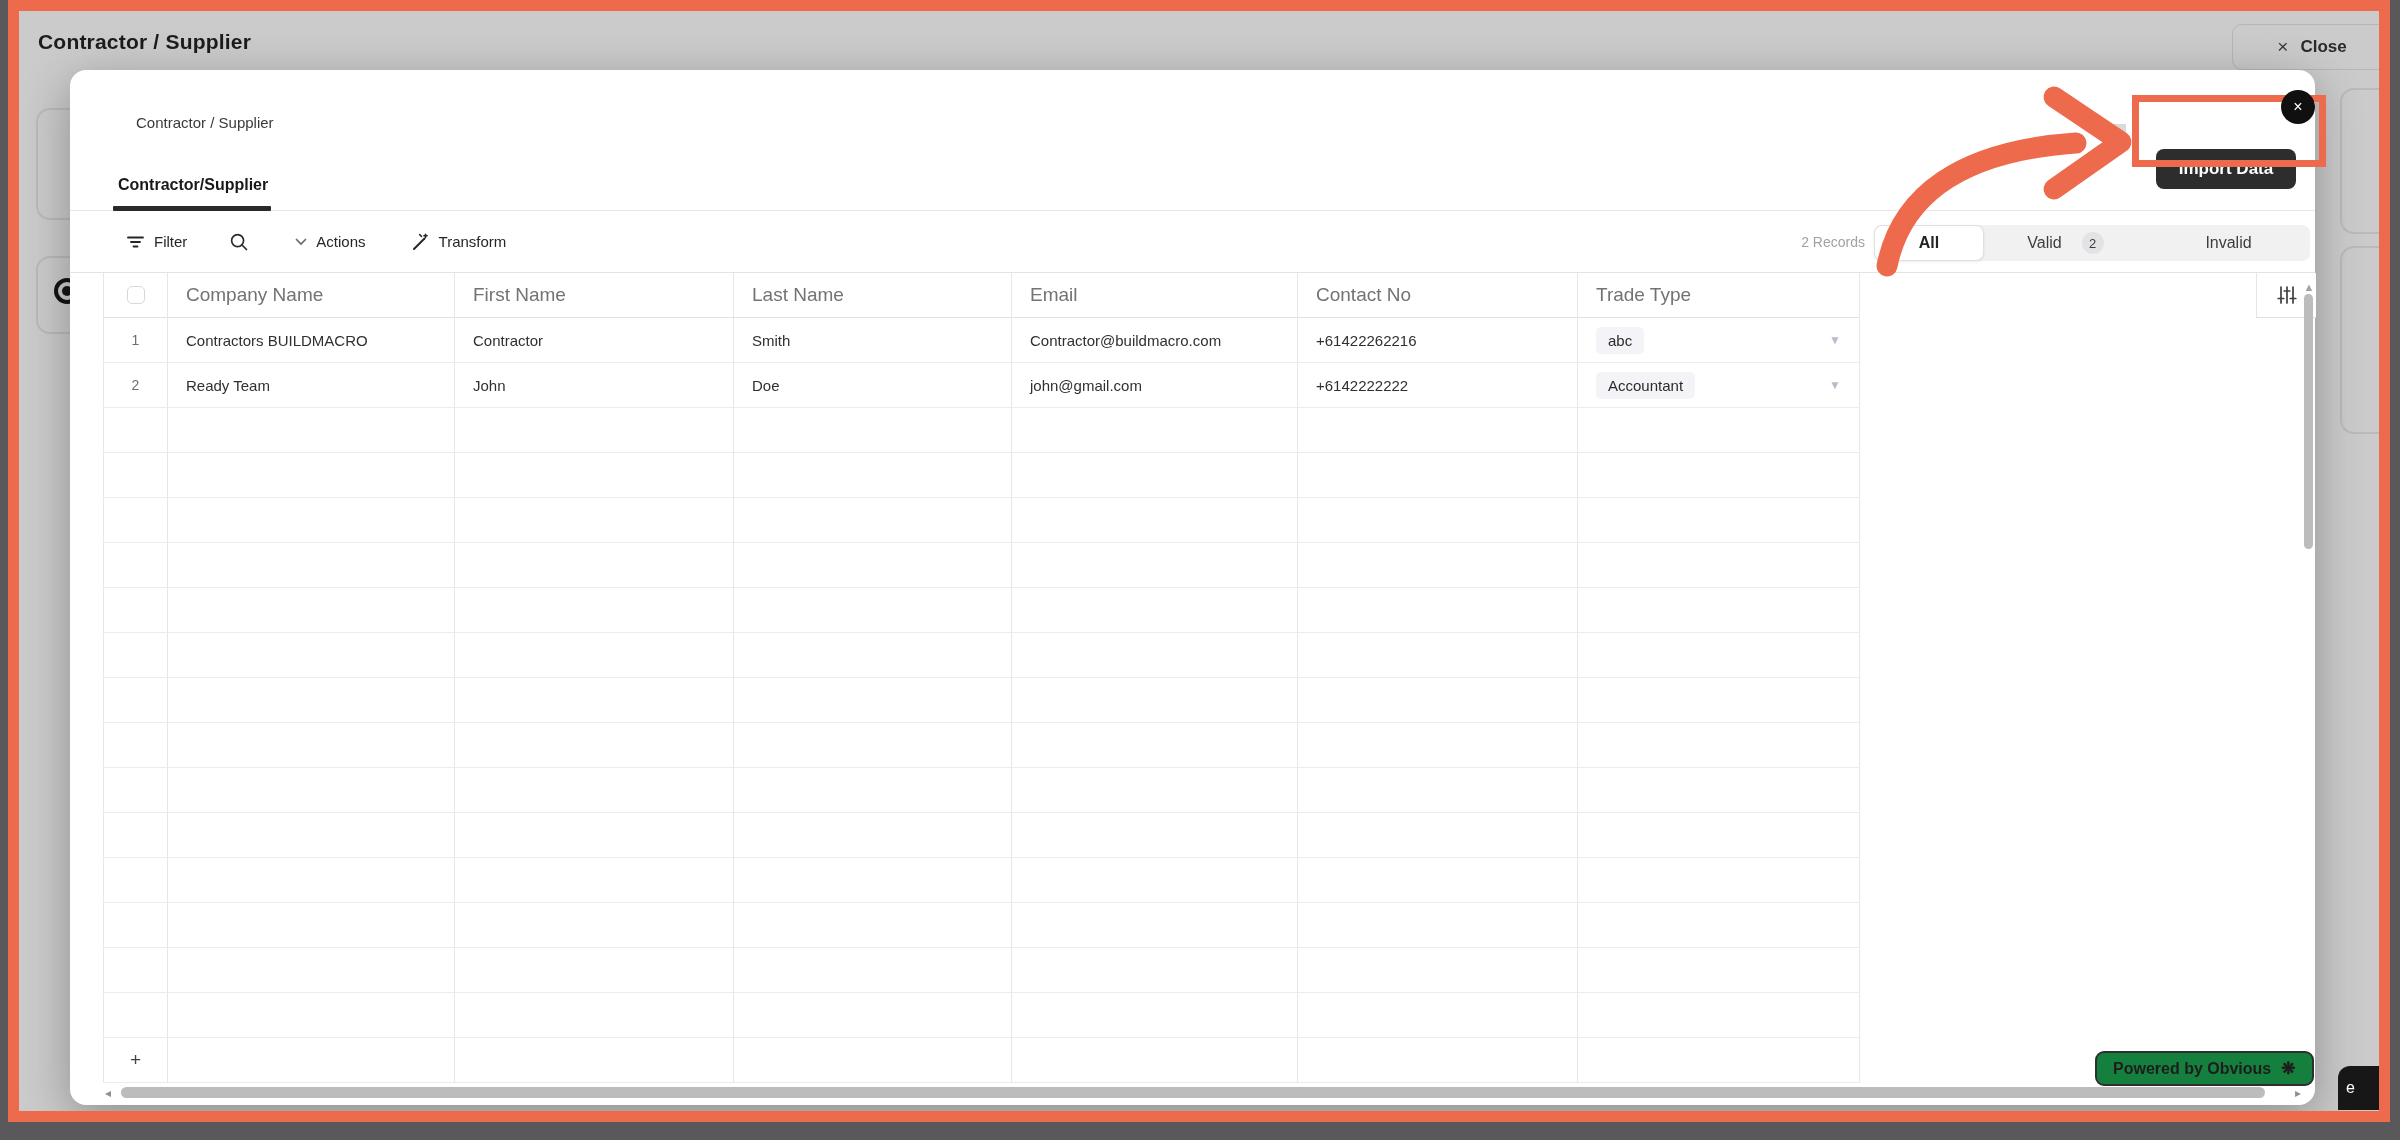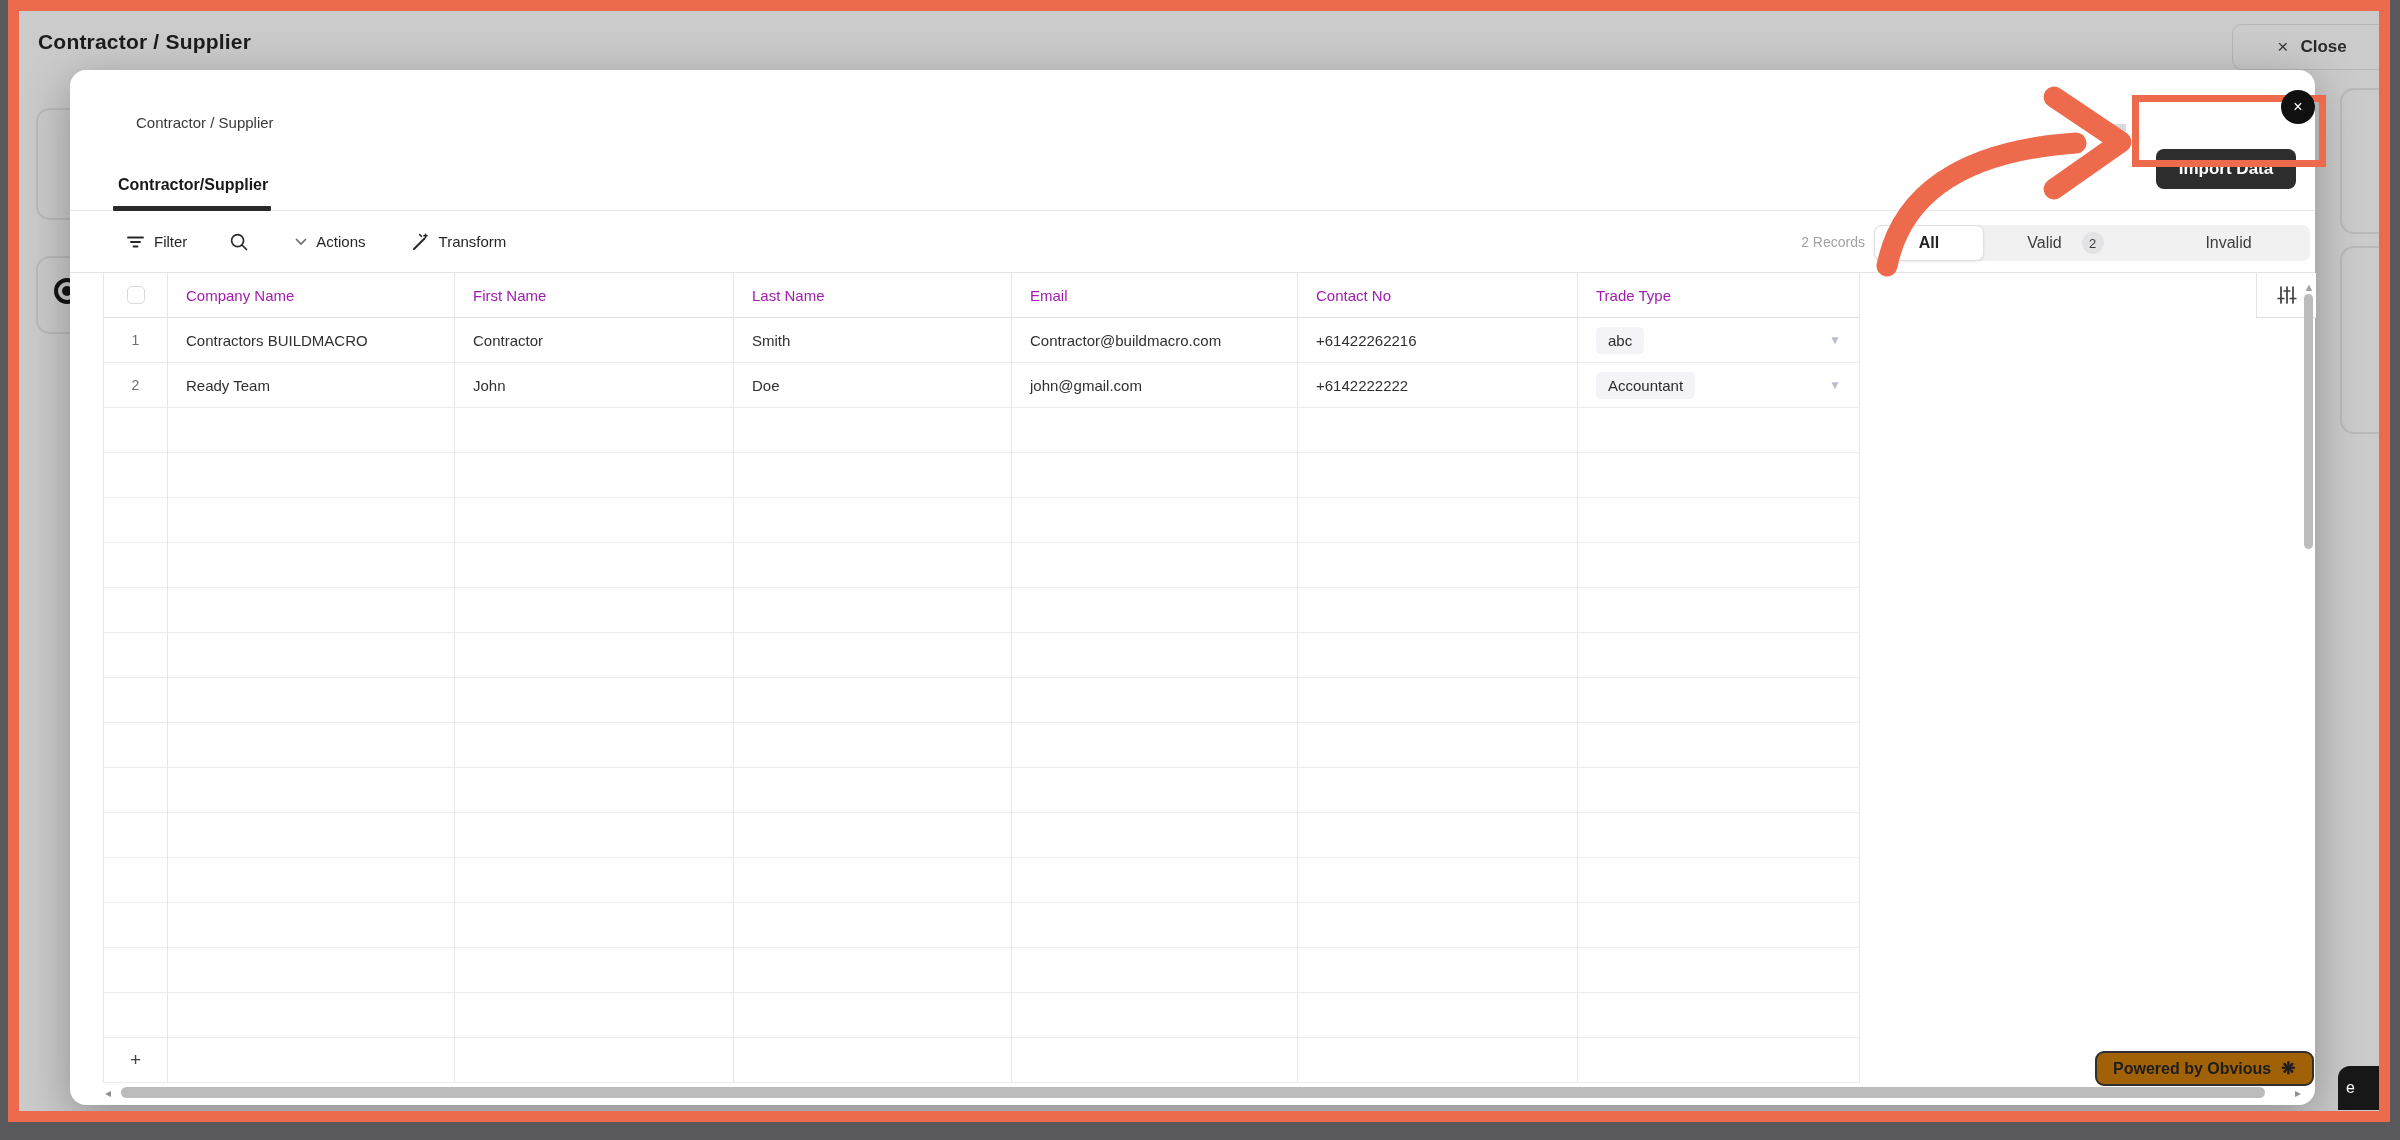--- a/index.html
+++ b/index.html
@@ -80,21 +80,21 @@
 
   
   #grid{position:absolute;left:33px;top:203px;}
   .grow-line{display:grid;grid-template-columns:65px 287px 279px 278px 286px 280px 282px;}
   .gcell{
     box-sizing:border-box;height:45px;border-right:1px solid #e7e7ea;border-bottom:1px solid #ececec;
     display:flex;align-items:center;padding:0 18px;font-size:15px;color:#303030;background:#fff;
     overflow:hidden;white-space:nowrap;
   }
   .gcell.numc{justify-content:center;padding:0;color:#6e6e6e;font-size:14px;border-left:1px solid #e7e7ea;}
-  .gcell.head{color:#a21caf;font-size:15px;border-bottom:1px solid #e0e0e0;}
+  .gcell.head{color:#737373;font-size:19px;border-bottom:1px solid #e0e0e0;}
   .chk{width:18px;height:18px;border:1.5px solid #d8d8d8;border-radius:5px;background:#fff;box-sizing:border-box;cursor:pointer;}
   .chipcell{justify-content:space-between;}
   .chip{background:#f4f4f8;border-radius:5px;padding:5px 12px;font-size:15px;color:#2b2b2b;}
   .caret{color:#b8bccc;font-size:12px;}
   .plus{font-size:19px;color:#444;cursor:pointer;}
 
   
   .settings-cell{
     position:absolute;left:2186px;top:203px;width:60px;height:45px;box-sizing:border-box;
     border-left:1px solid #e5e5e5;border-bottom:1px solid #e0e0e0;background:#fff;
@@ -104,21 +104,21 @@
   
   .vtrack{position:absolute;left:2233px;top:212px;width:12px;height:802px;}
   .vthumb{position:absolute;left:1px;top:12px;width:9px;height:255px;border-radius:5px;background:#bcbcbc;cursor:pointer;}
   .varrow{position:absolute;left:0;width:12px;text-align:center;color:#a3a3a3;font-size:11px;line-height:10px;cursor:pointer;}
   .htrack{position:absolute;left:33px;top:1016px;width:2206px;height:15px;}
   .hthumb{position:absolute;left:18px;top:1px;width:2144px;height:11px;border-radius:6px;background:#bcbcbc;cursor:pointer;}
   .harrow{position:absolute;top:1px;color:#8f8f8f;font-size:12px;line-height:12px;cursor:pointer;}
 
   .powered{
     position:absolute;left:2025px;top:981px;height:35px;padding:0 16px;
-    background:#a16207;border:2px solid #2f2f2f;border-radius:9px;box-sizing:border-box;
+    background:#15803d;border:2px solid #2f2f2f;border-radius:9px;box-sizing:border-box;
     display:flex;align-items:center;gap:10px;font-size:16px;font-weight:600;color:#1d1d1d;
   }
   .powered .logo{font-size:17px;color:#1d1d1d;}
 
   
   .import-btn{
     position:absolute;left:2148px;top:113px;width:140px;height:40px;background:#2d2d2d;border-radius:8px;
     color:#fff;font-size:17px;font-weight:700;display:flex;align-items:center;justify-content:center;
     z-index:20;cursor:pointer;margin-top:36px;
   }

